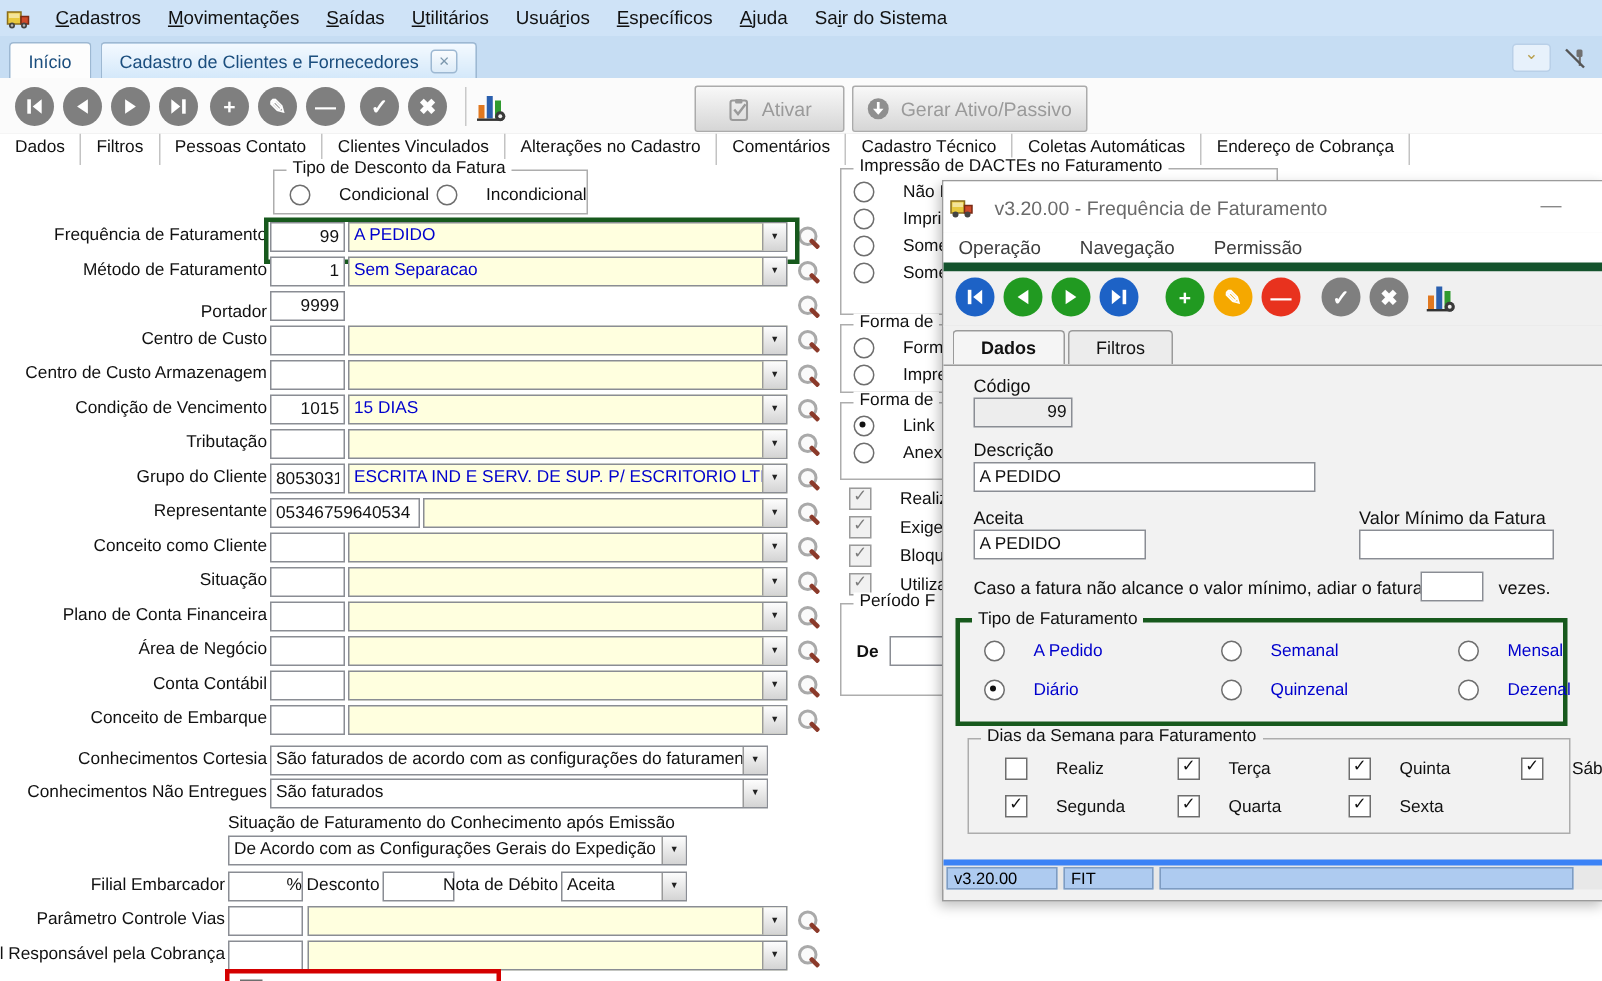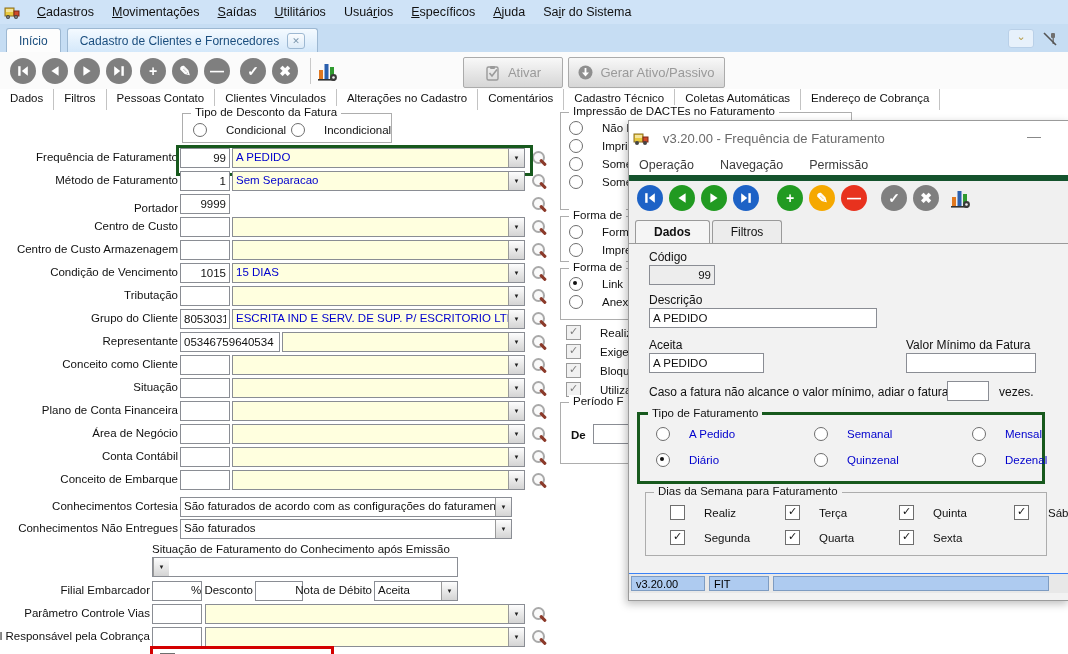--- a/index.html
+++ b/index.html
@@ -72,21 +72,21 @@
   .dlg-menu{position:absolute;left:0;top:34px;width:100%;height:26px;background:#fff;display:flex;align-items:center;gap:26px;padding-left:10px;box-sizing:border-box;border-bottom:6px solid #14532d;}
   .dlg-menu span{font-size:12.5px;color:#3c3c3c;}
   .dlg-toolbar{position:absolute;left:0;top:60px;width:100%;height:36px;background:#f0f0f0;border-bottom:1px solid #dcdcdc;}
   .dlg-toolbar .circle-btn{top:4px;}
   .dlg-tabs{position:absolute;left:0;top:96px;width:100%;height:26px;background:#f0f0f0;display:flex;align-items:flex-end;padding-left:6px;box-sizing:border-box;}
   .dtab{font-size:12px;color:#111;padding:4px 18px;border:1px solid #9a9a9a;border-bottom:none;border-radius:3px 3px 0 0;background:#ececec;margin-right:2px;}
   .dtab.active{background:#f5f5f5;font-weight:bold;}
   .dlg-body{position:absolute;left:0;top:122px;width:100%;height:330px;background:#f2f2f2;border-top:1px solid #9a9a9a;}
   .dlabel{position:absolute;font-size:12px;color:#111;white-space:nowrap;}
   .dlg .sunk{position:absolute;}
-  .dlg-status{position:absolute;left:0;top:452px;width:100%;height:20px;background:#e8e8e8;border-top:1px solid #3b82f6;display:flex;align-items:center;gap:4px;padding:1px 2px;box-sizing:border-box;}
+  .dlg-status{position:absolute;left:0;top:452px;width:100%;height:20px;background:#e8e8e8;border-top:4px solid #3b82f6;display:flex;align-items:center;gap:4px;padding:1px 2px;box-sizing:border-box;}
   .sb-panel{height:15px;background:#aecbf0;border:1px solid #7e9cc2;font-size:11px;color:#000;padding:0 4px;line-height:15px;box-sizing:border-box;}
   .gb-title.dg{background:#f2f2f2;}
   .blue-label{color:#0000cd;}
 
   .mid{position:absolute;}
 </style>
 </head>
 <body>
 
 <div id="screen">
@@ -327,20 +327,21 @@
         <span class="combo-text">São faturados de acordo com as configurações do faturamento</span>
         <span class="combo-arrow">▼</span>
       </div>
       <span class="flabel" style="right: 890px; top: 412px;">Conhecimentos Não Entregues</span>
       <div class="combo white" style="left: 180px; top: 409px; width: 332px;">
         <span class="combo-text">São faturados</span>
         <span class="combo-arrow">▼</span>
       </div>
       <span class="flabel" style="top: 433px; left: 152px; text-align: left;">Situação de Faturamento do Conhecimento após Emissão</span>
       <div class="combo white" style="left: 152px; top: 447px; width: 306px;">
+        <span class="combo-text">De Acordo com as Configurações Gerais do Expedição</span>
         <span class="combo-arrow">▼</span>
       </div>
       <span class="flabel" style="right: 918px; top: 474px;">Filial Embarcador</span>
       <input class="sunk" style="position: absolute; left: 152px; top: 471px; width: 50px;">
       <span class="flabel" style="right: 815px; top: 474px;">% Desconto</span>
       <input class="sunk" style="position: absolute; left: 255px; top: 471px; width: 48px;">
       <span class="flabel" style="right: 696px; top: 474px;">Nota de Débito</span>
       <div class="combo white" style="left: 374px; top: 471px; width: 84px;">
         <span class="combo-text">Aceita</span>
         <span class="combo-arrow">▼</span>

